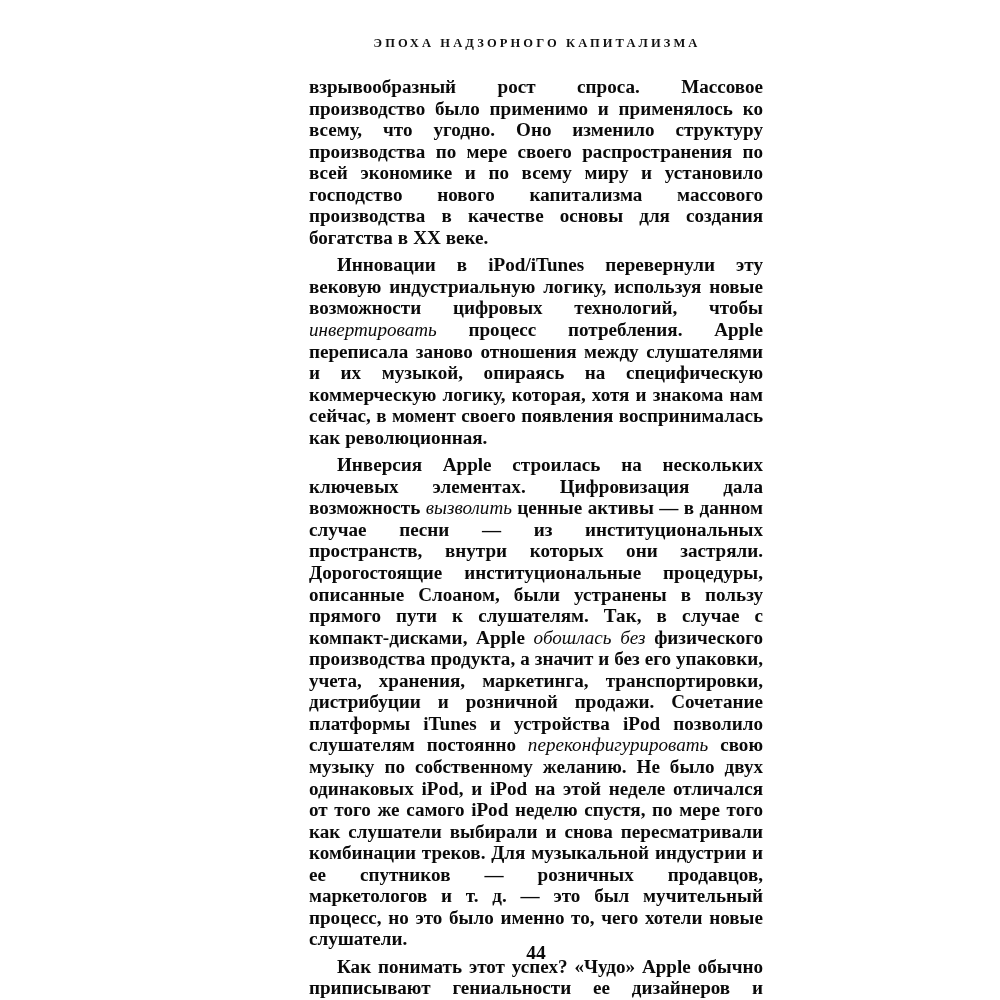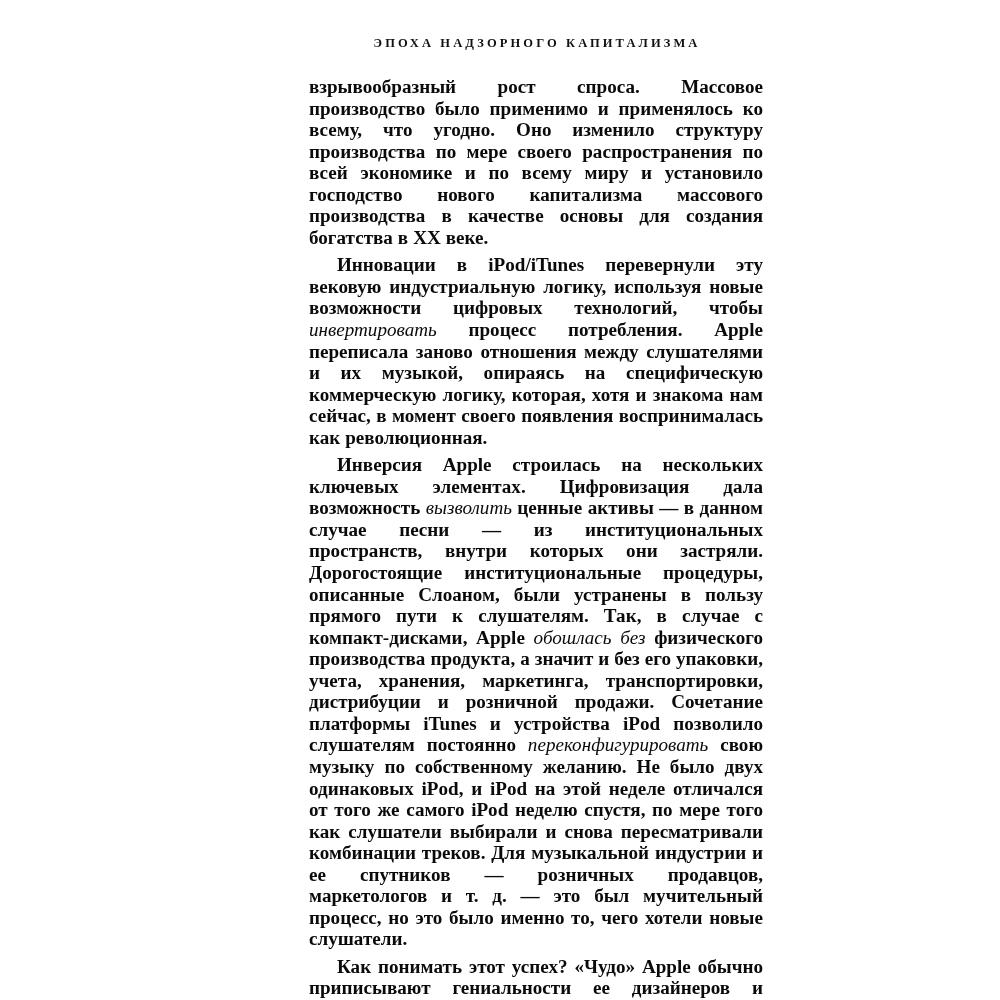--- a/index.html
+++ b/index.html
@@ -96,14 +96,15 @@
 
   <div class="running-head">Эпоха надзорного капитализма</div>
 
   <div class="textblock">
     <p class="para first" style="text-indent: 0px; color: rgb(10, 10, 10);">взрывообразный рост спроса. Массовое производство было применимо и применялось ко всему, что угодно. Оно изменило структуру производства по мере своего распространения по всей экономике и по всему миру и установило господство нового капитализма массового производства в качестве основы для создания богатства в XX веке.</p>
     <p class="para" style="color: rgb(10, 10, 10);">Инновации в iPod/iTunes перевернули эту вековую индустриальную логику, используя новые возможности цифровых технологий, чтобы <i>инвертировать</i> процесс потребления. Apple переписала заново отношения между слушателями и их музыкой, опираясь на специфическую коммерческую логику, которая, хотя и знакома нам сейчас, в момент своего появления воспринималась как революционная.</p>
     <p class="para" style="color: rgb(10, 10, 10);">Инверсия Apple строилась на нескольких ключевых элементах. Цифровизация дала возможность <i>вызволить</i> ценные активы — в данном случае песни — из институциональных пространств, внутри которых они застряли. Дорогостоящие институциональные процедуры, описанные Слоаном, были устранены в пользу прямого пути к слушателям. Так, в случае с компакт-дисками, Apple <i>обошлась без</i> физического производства продукта, а значит и без его упаковки, учета, хранения, маркетинга, транспортировки, дистрибуции и розничной продажи. Сочетание платформы iTunes и устройства iPod позволило слушателям постоянно <i>переконфигурировать</i> свою музыку по собственному желанию. Не было двух одинаковых iPod, и iPod на этой неделе отличался от того же самого iPod неделю спустя, по мере того как слушатели выбирали и снова пересматривали комбинации треков. Для музыкальной индустрии и ее спутников — розничных продавцов, маркетологов и т. д. — это был мучительный процесс, но это было именно то, чего хотели новые слушатели.</p>
     <p class="para" style="color: rgb(10, 10, 10);">Как понимать этот успех? «Чудо» Apple обычно приписывают гениальности ее дизайнеров и маркетологов. Желание потребителей иметь «то, что я хочу, когда, где и как хочу» воспринимается как подтверждение их спроса на «удобство», а иногда просто списывается на нарциссизм или каприз. На мой взгляд, эти объяснения теряют свою убедительность на фоне беспример-</p>
   </div>
 
+  <div class="folio" style="color: rgb(10, 10, 10);">44</div>
 
 </div>
 
 </body></html>

